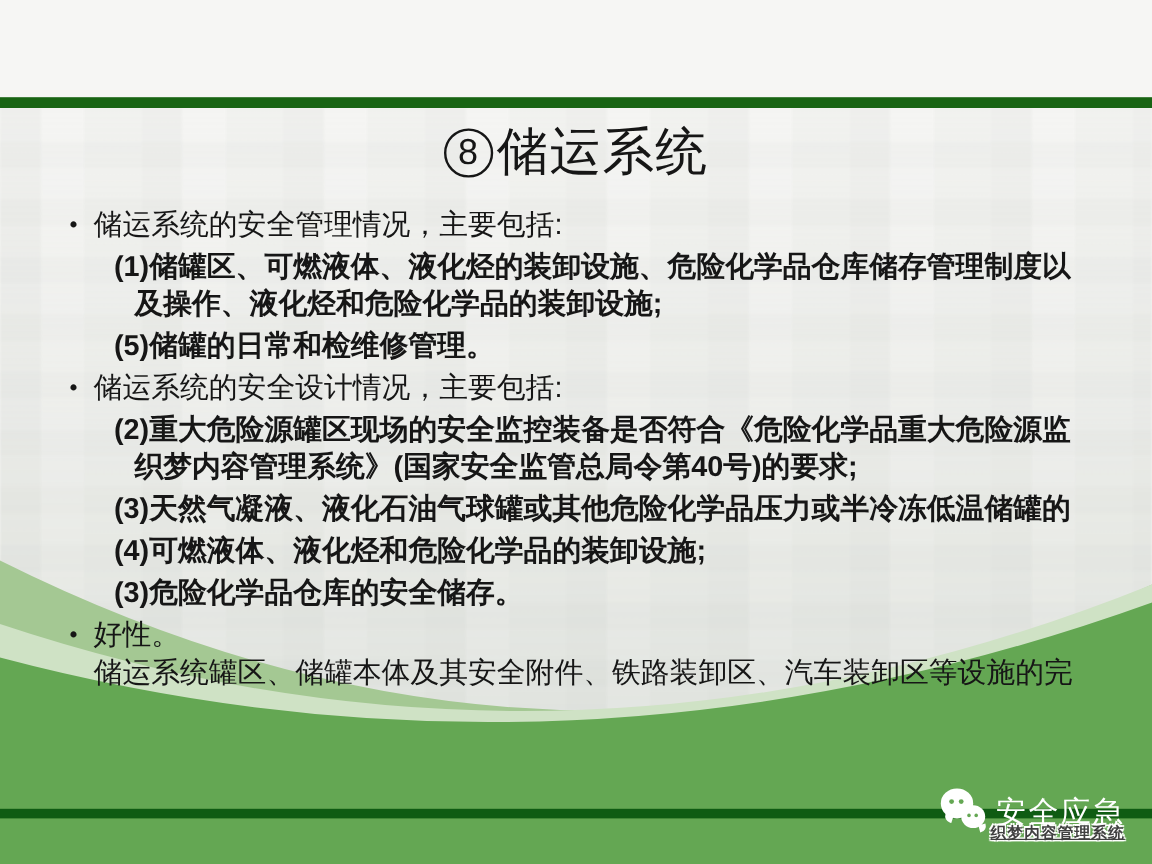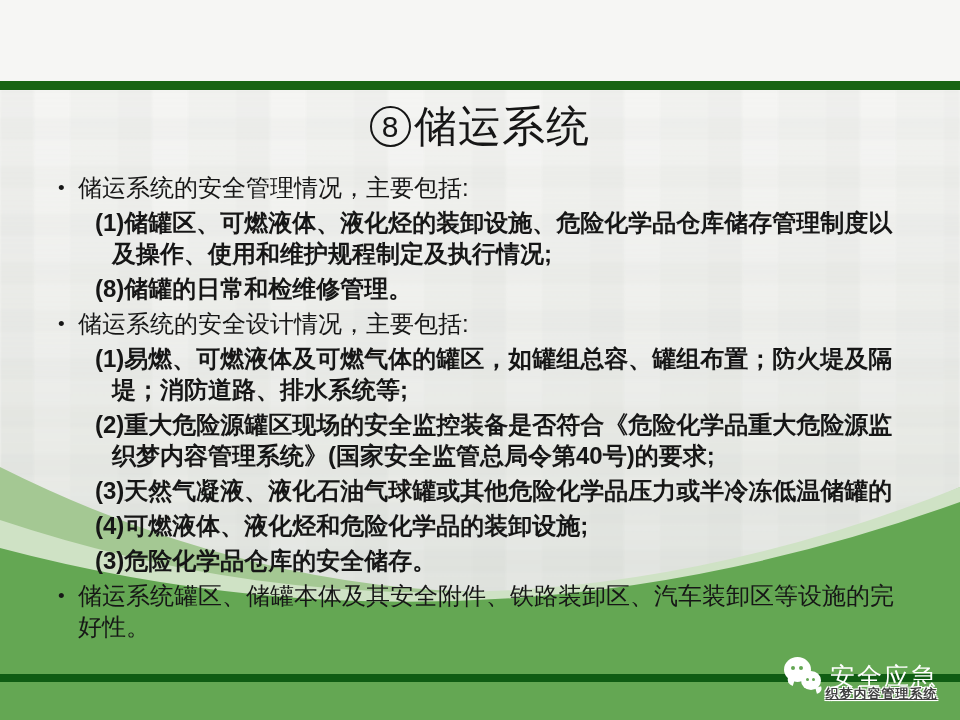--- a/index.html
+++ b/index.html
@@ -105,38 +105,32 @@
   <div class="content">
       <div class="item lv1">
         <span class="bullet">•</span>
         <div class="txt">
           <div class="line">储运系统的安全管理情况，主要包括:</div>
         </div>
       </div>
       <div class="item lv2">
         <div class="txt">
           <div class="line">(1)储罐区、可燃液体、液化烃的装卸设施、危险化学品仓库储存管理制度以</div>
-          <div class="line cont">及操作、使用和维护规程制定及执行情况;</div>
+          <div class="line cont">及操作、液化烃和危险化学品的装卸设施;</div>
         </div>
       </div>
       <div class="item lv2">
         <div class="txt">
-          <div class="line">(8)储罐的日常和检维修管理。</div>
+          <div class="line">(5)储罐的日常和检维修管理。</div>
         </div>
       </div>
       <div class="item lv1">
         <span class="bullet">•</span>
         <div class="txt">
           <div class="line">储运系统的安全设计情况，主要包括:</div>
-        </div>
-      </div>
-      <div class="item lv2">
-        <div class="txt">
-          <div class="line">(1)易燃、可燃液体及可燃气体的罐区，如罐组总容、罐组布置；防火堤及隔</div>
-          <div class="line cont">堤；消防道路、排水系统等;</div>
         </div>
       </div>
       <div class="item lv2">
         <div class="txt">
           <div class="line">(2)重大危险源罐区现场的安全监控装备是否符合《危险化学品重大危险源监</div>
           <div class="line cont">织梦内容管理系统》(国家安全监管总局令第40号)的要求;</div>
         </div>
       </div>
       <div class="item lv2">
         <div class="txt">
@@ -149,22 +143,22 @@
         </div>
       </div>
       <div class="item lv2">
         <div class="txt">
           <div class="line">(3)危险化学品仓库的安全储存。</div>
         </div>
       </div>
       <div class="item lv1">
         <span class="bullet">•</span>
         <div class="txt">
+          <div class="line cont">好性。</div>
           <div class="line">储运系统罐区、储罐本体及其安全附件、铁路装卸区、汽车装卸区等设施的完</div>
-          <div class="line cont">好性。</div>
         </div>
       </div>
     </div>
 
   <div class="wechat">
     <div class="bubble bubble-big">
       <span class="eye l"></span>
         <span class="eye r"></span>
     </div>
     <div class="tail-big"></div>

